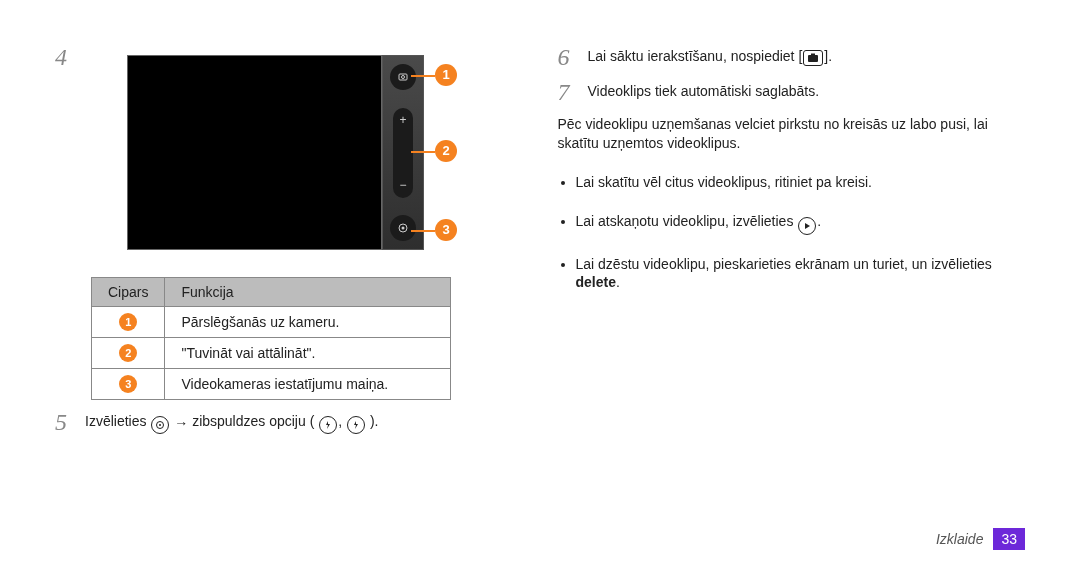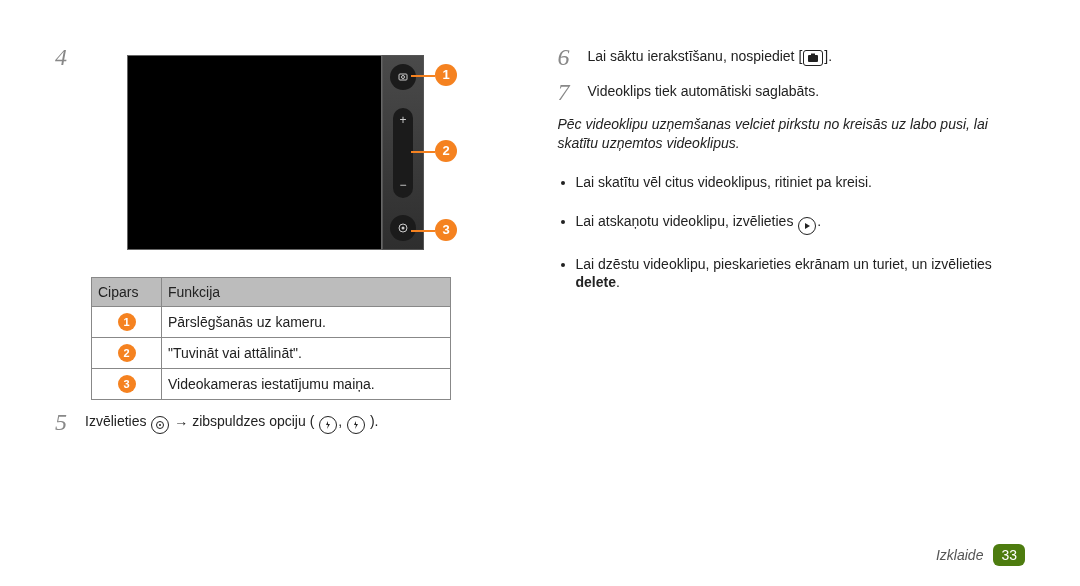--- a/index.html
+++ b/index.html
@@ -75,21 +75,21 @@
   font-weight:bold;font-size:13px;
 }
 
 table.func {
   width: 360px;
   border-collapse: collapse;
   margin: 4px 0 10px 36px;
 }
 table.func th, table.func td {
   border: 1px solid #888;
-  padding: 6px 6px;
+  padding: 6px 16px;
   text-align: left;
   font-weight: normal;
 }
 table.func thead th {
   background: #bcbcbc;
 }
 table.func td.num-cell { text-align:center; width:70px; }
 .num-circle {
   display:inline-flex;width:18px;height:18px;border-radius:50%;
   background:#f58220;color:#fff;align-items:center;justify-content:center;
@@ -103,27 +103,27 @@
 }
 .icon-circle {
   display:inline-flex;align-items:center;justify-content:center;
   border:1.5px solid #222;border-radius:50%;
   width:18px;height:18px;vertical-align:-4px;margin:0 1px;
 }
 ul.bullets { list-style: disc; padding-left: 18px; }
 ul.bullets li { margin-bottom: 6px; line-height:1.35;margin-top:20px; }
 
 .footer {
-  position:absolute; bottom:20px; right:55px;
+  position:absolute; bottom:36px; right:55px;
   display:flex; align-items:center; gap:10px;
   font-style: italic; color:#555;
 }
 .footer .pg {
-  background:#4d7c0f; color:#fff;
-  padding:3px 8px; font-style:normal;border-radius:6px;
+  background:#6d28d9; color:#fff;
+  padding:3px 8px; font-style:normal;
 }
 </style>
 </head>
 <body>
 
 <div class="col">
 
   <div class="step">
     <div class="step-num">4</div>
     <div class="step-body">
@@ -227,21 +227,21 @@
     </div>
   </div>
 
   <div class="step">
     <div class="step-num">7</div>
     <div class="step-body">
       <p>Videoklips tiek automātiski saglabāts.</p>
     </div>
   </div>
 
-  <p style="margin:6px 0 10px 0; line-height:1.35;font-style:italic;">Pēc videoklipu uzņemšanas velciet pirkstu no kreisās uz labo pusi, lai skatītu uzņemtos videoklipus.</p>
+  <p style="margin:6px 0 10px 0; line-height:1.35;">Pēc videoklipu uzņemšanas velciet pirkstu no kreisās uz labo pusi, lai skatītu uzņemtos videoklipus.</p>
 
   <ul class="bullets">
     <li>Lai skatītu vēl citus videoklipus, ritiniet pa kreisi.</li>
     <li>
       <span>Lai atskaņotu videoklipu, izvēlieties </span><span class="icon-circle">
           <svg width="8" height="8" viewBox="0 0 8 8">
             <path d="M2 1 L7 4 L2 7 Z" fill="#222"></path>
           </svg>
         </span><span>.</span>
     </li>

